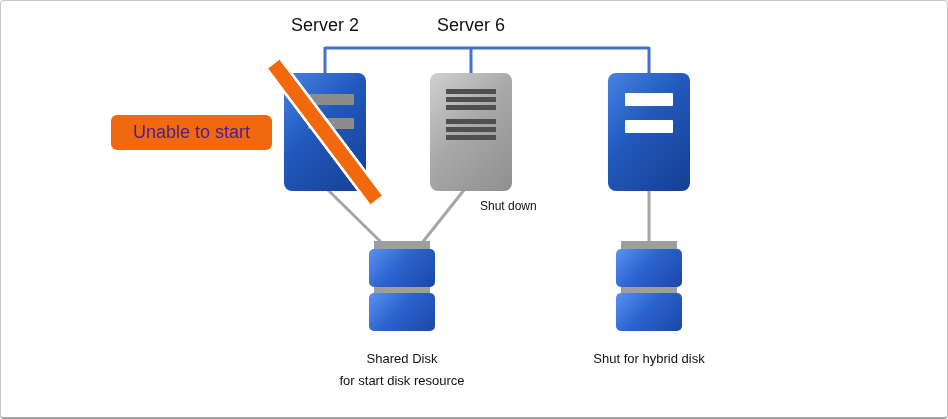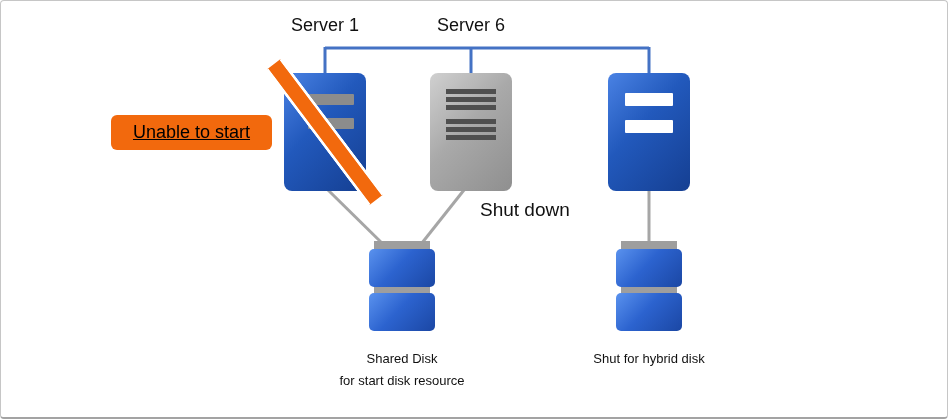--- a/index.html
+++ b/index.html
@@ -85,31 +85,30 @@
     transform: translate(-50%, -50%) rotate(53deg);
   }
   .callout {
     position: absolute;
     left: 110px;
     top: 114px;
     width: 161px;
     height: 35px;
     background: #f2690d;
     border-radius: 6px;
-    color: #000000;
+    color: #4c1d95;
     font-size: 18px;
     display: flex;
     align-items: center;
     justify-content: center;
-    text-decoration: underline;
   }
   .shutdown-label {
     left: 479px;
     top: 198px;
-    font-size: 19px;
+    font-size: 12px;
   }
   .disk {
     position: absolute;
     top: 240px;
     width: 66px;
     display: flex;
     flex-direction: column;
     align-items: center;
   }
   .disk-cap {
@@ -145,21 +144,21 @@
   <svg id="lines" viewBox="0 0 948 419">
     <line class="blue-line" x1="324" y1="47" x2="648" y2="47"></line>
     <line class="blue-line" x1="324" y1="46" x2="324" y2="73"></line>
     <line class="blue-line" x1="470" y1="46" x2="470" y2="73"></line>
     <line class="blue-line" x1="648" y1="46" x2="648" y2="73"></line>
     <line class="gray-line" x1="327" y1="189" x2="386" y2="247"></line>
     <line class="gray-line" x1="463" y1="189" x2="417" y2="247"></line>
     <line class="gray-line" x1="648" y1="189" x2="648" y2="243"></line>
   </svg>
 
-  <div class="label server-label" style="left:264px">Server 1</div>
+  <div class="label server-label" style="left:264px">Server 2</div>
   <div class="label server-label" style="left:410px">Server 6</div>
 
   <div class="server blue" style="left:283px">
     <div class="slot" style="top:21px"></div>
     <div class="slot" style="top:45px"></div>
     <div class="slash"></div>
   </div>
 
   <div class="server graysrv" style="left:429px">
     <div class="vent" style="top:16px"></div>

